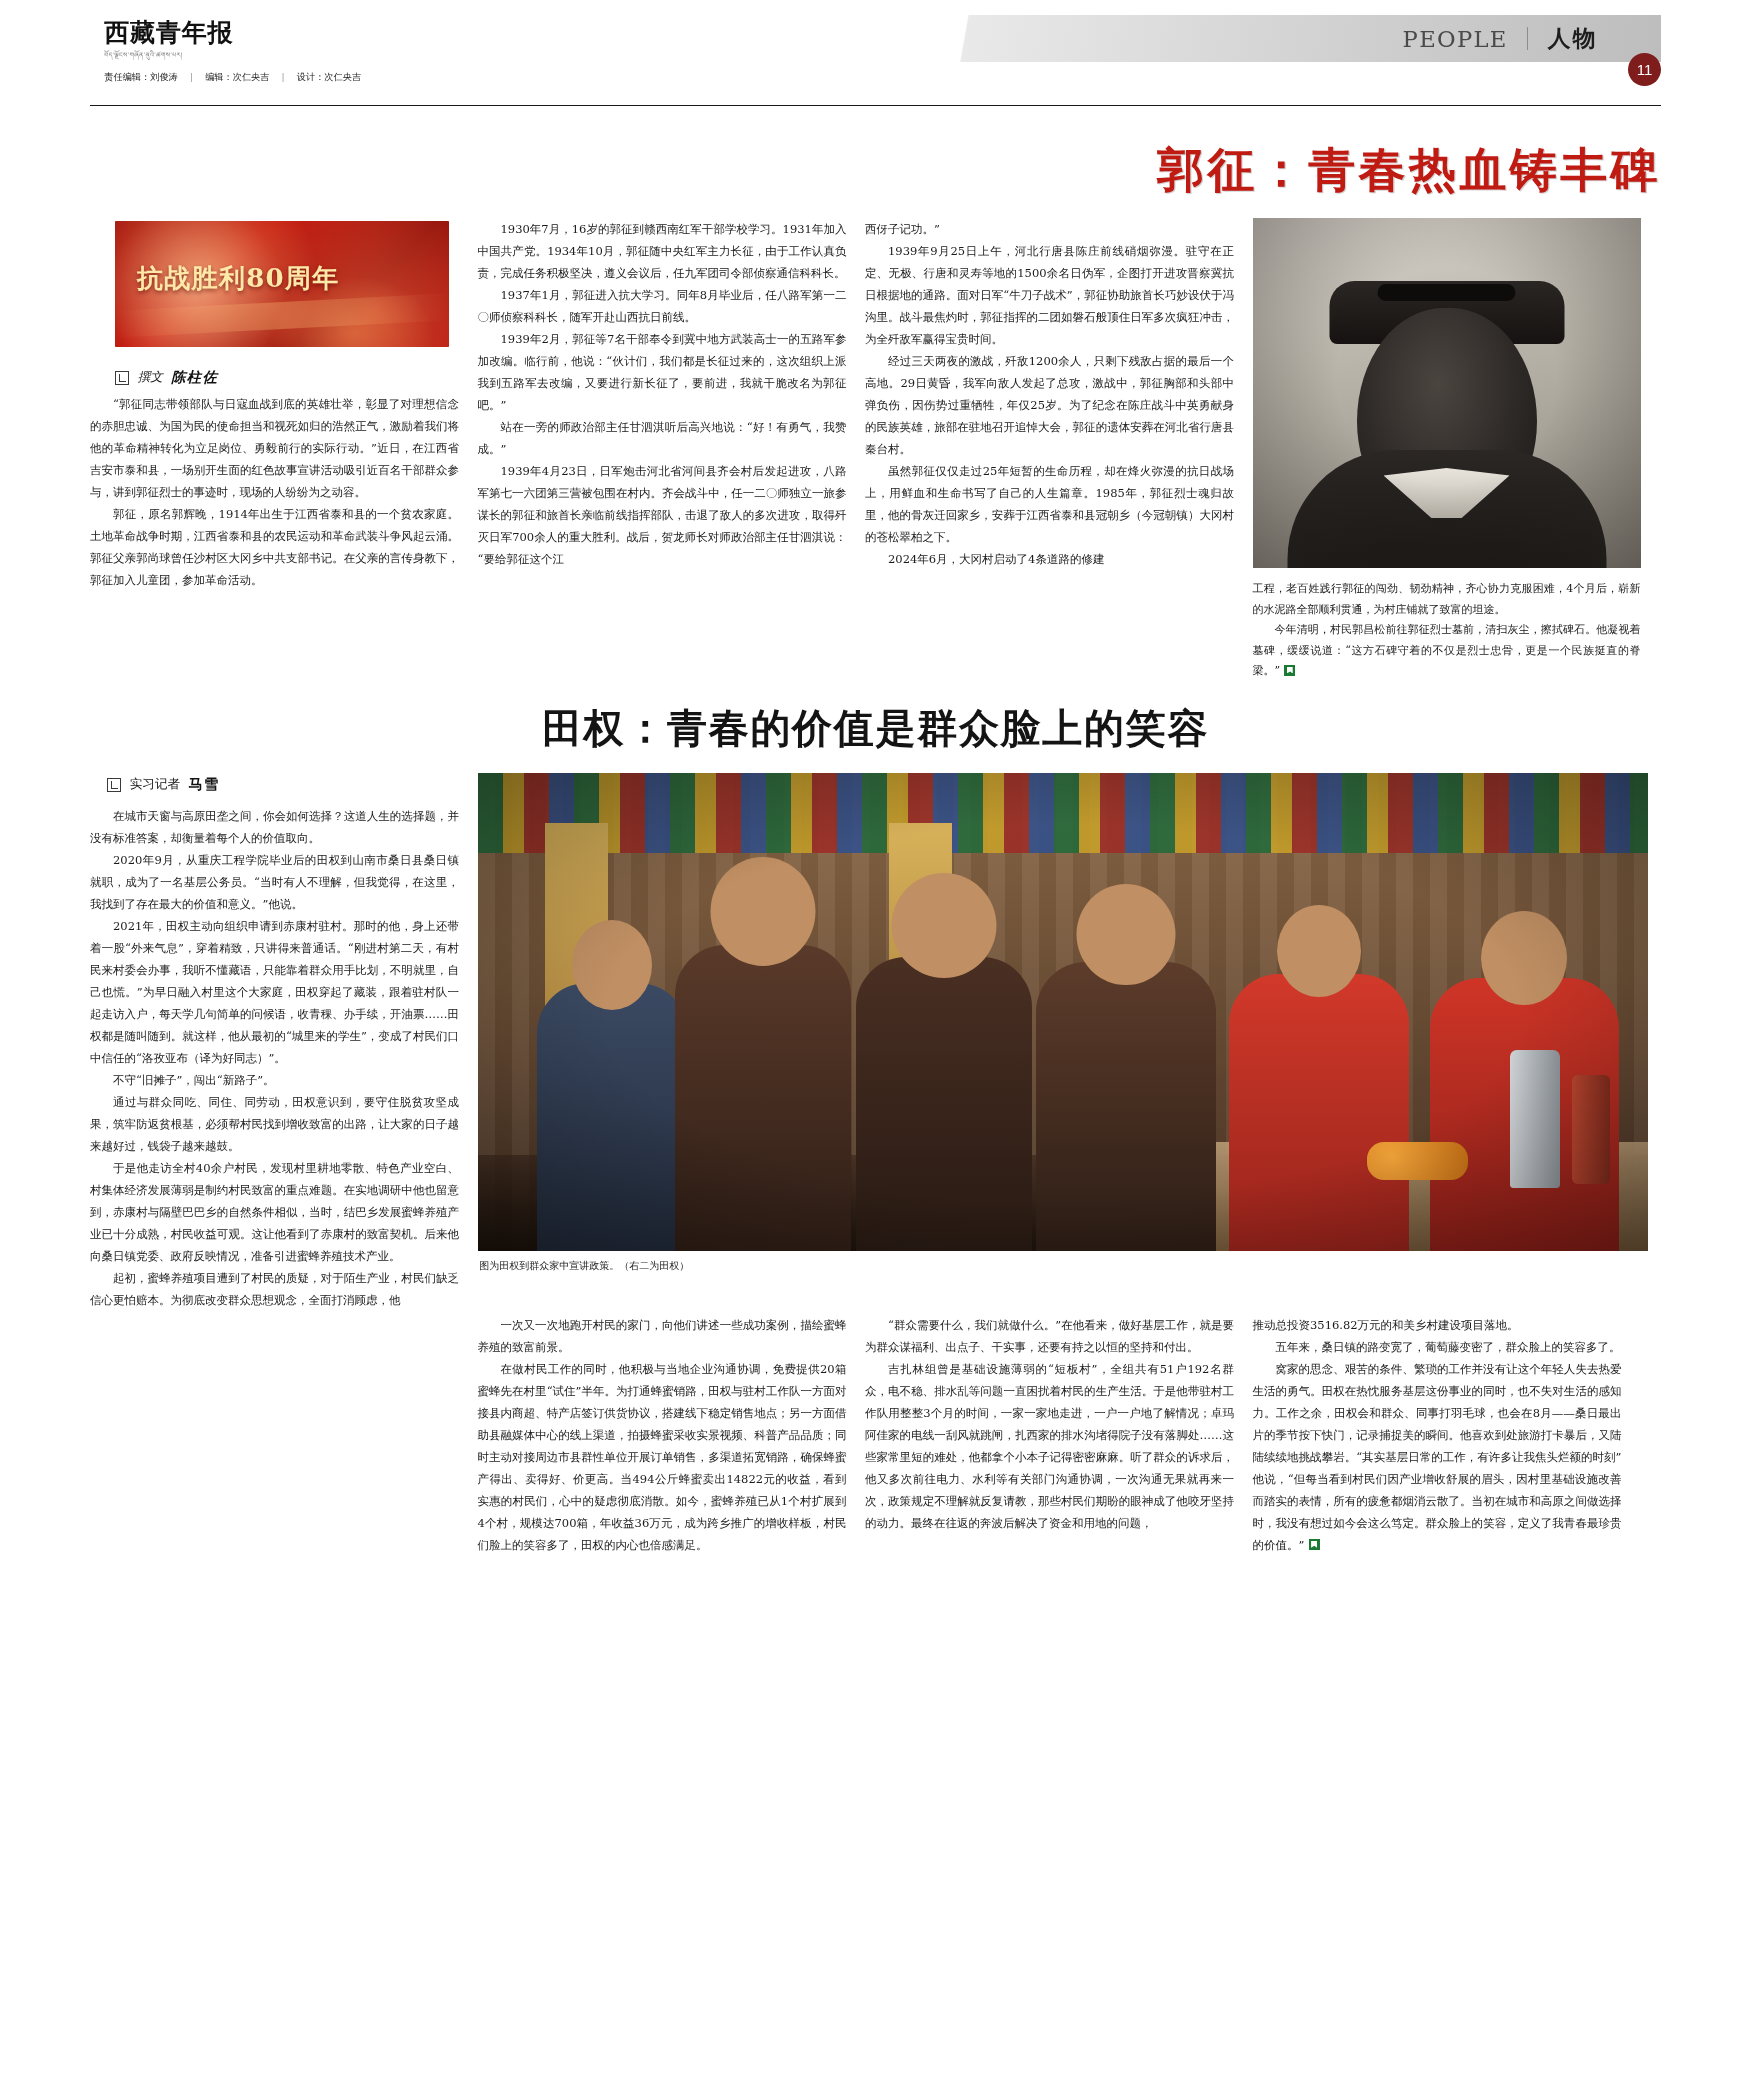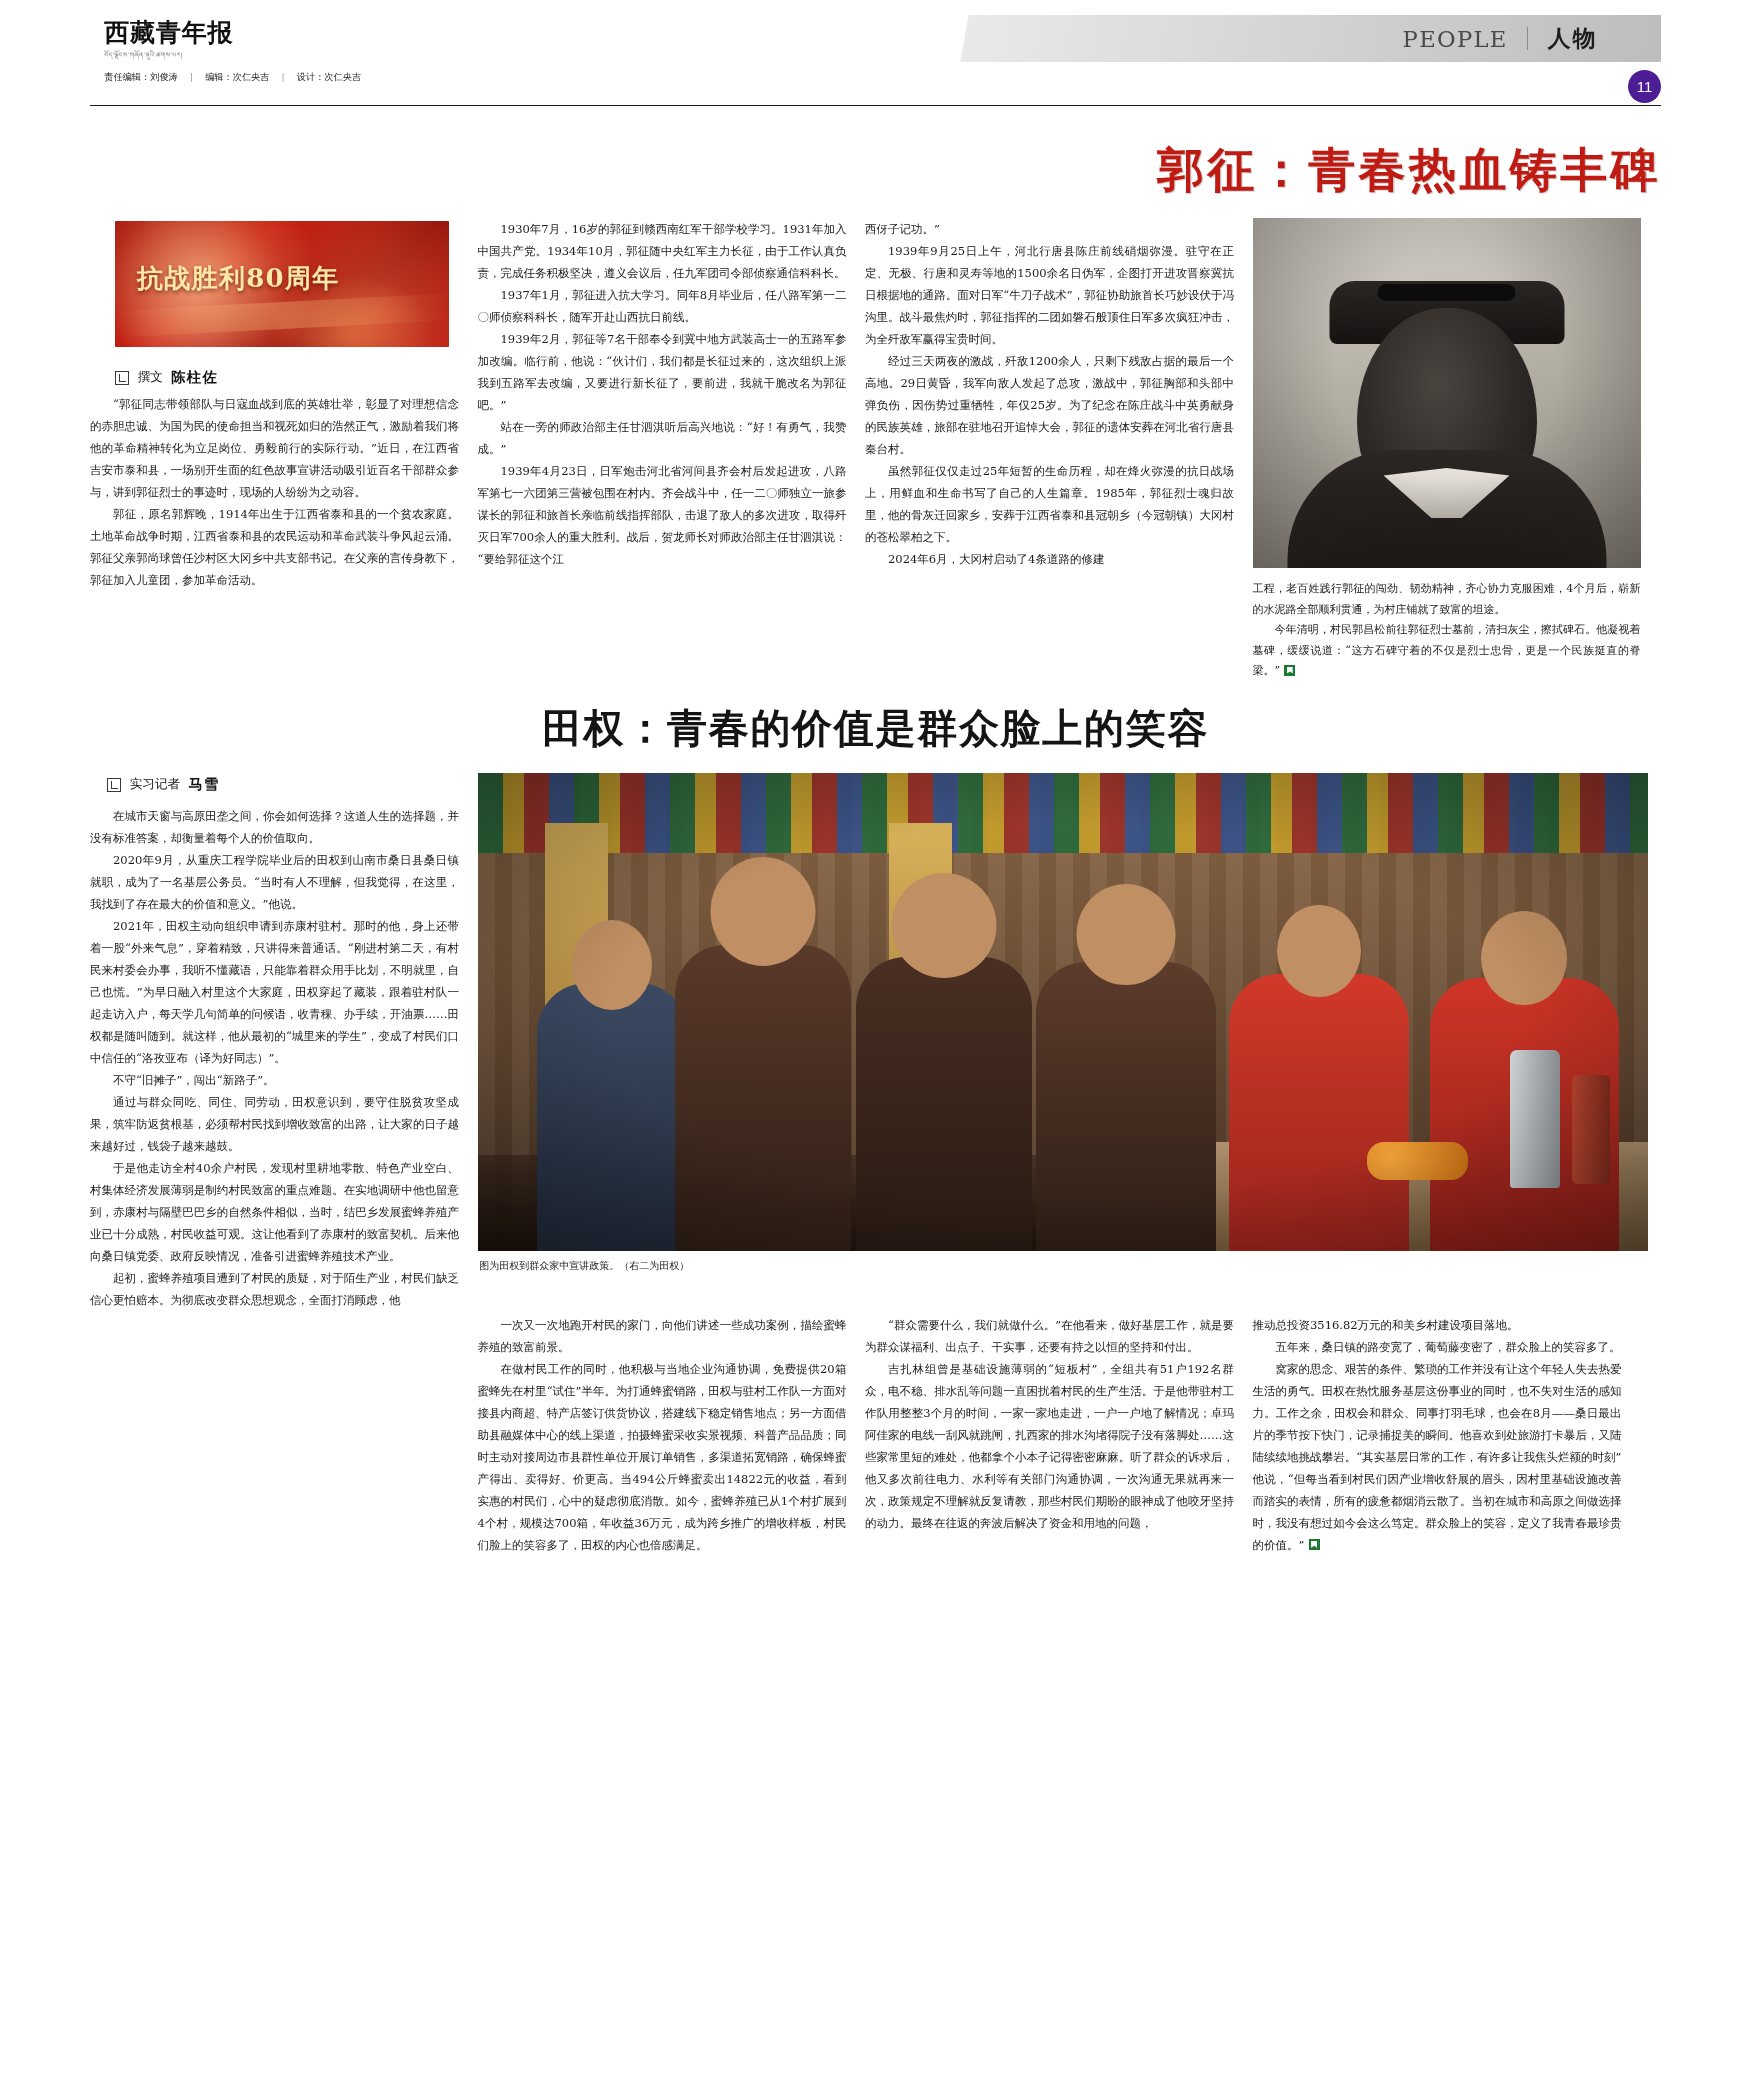--- a/index.html
+++ b/index.html
@@ -101,25 +101,25 @@
   .mh-renwu {
     font-family: "DejaVu Serif", "Liberation Serif", serif;
     font-size: 22.7px;
     font-weight: bold;
     color: #1d1d1d;
     letter-spacing: 2.5px;
   }
   .mh-pagenum {
     position: absolute;
     right: 0px;
-    top: 70px;
+    top: 53px;
     width: 33px;
     height: 33px;
     border-radius: 50%;
-    background: #4c1d95;
+    background: #7f1d1d;
     color: #fff;
     font-size: 15px;
     display: flex;
     align-items: center;
     justify-content: center;
     font-family: "Liberation Sans", sans-serif;
   }
 
   
   .headline1 {
@@ -227,20 +227,21 @@
     background: linear-gradient(90deg, rgba(255,210,150,.0), rgba(255,190,120,.35), rgba(255,210,150,.0));
     transform: skewY(-3deg);
     z-index: 2;
   }
 
   .byline {
     display: flex;
     align-items: center;
     gap: 8.4px;
     margin: 21px 0 5.9px 25px;
+    font-style: italic;
   }
   .byline-icon {
     width: 14.3px;
     height: 14.3px;
     border: 1px solid #3a3a3a;
     position: relative;
     box-sizing: border-box;
   }
   .byline-icon::after {
     content: "";

